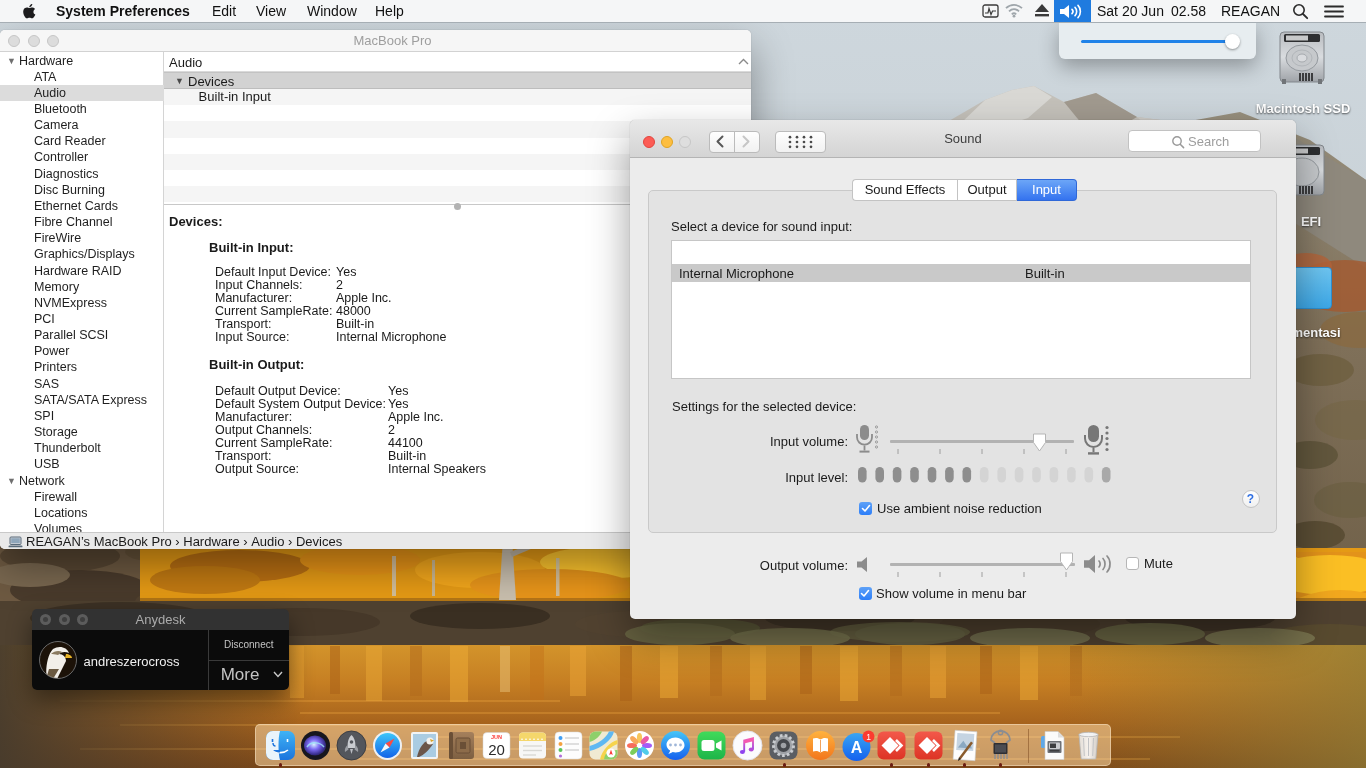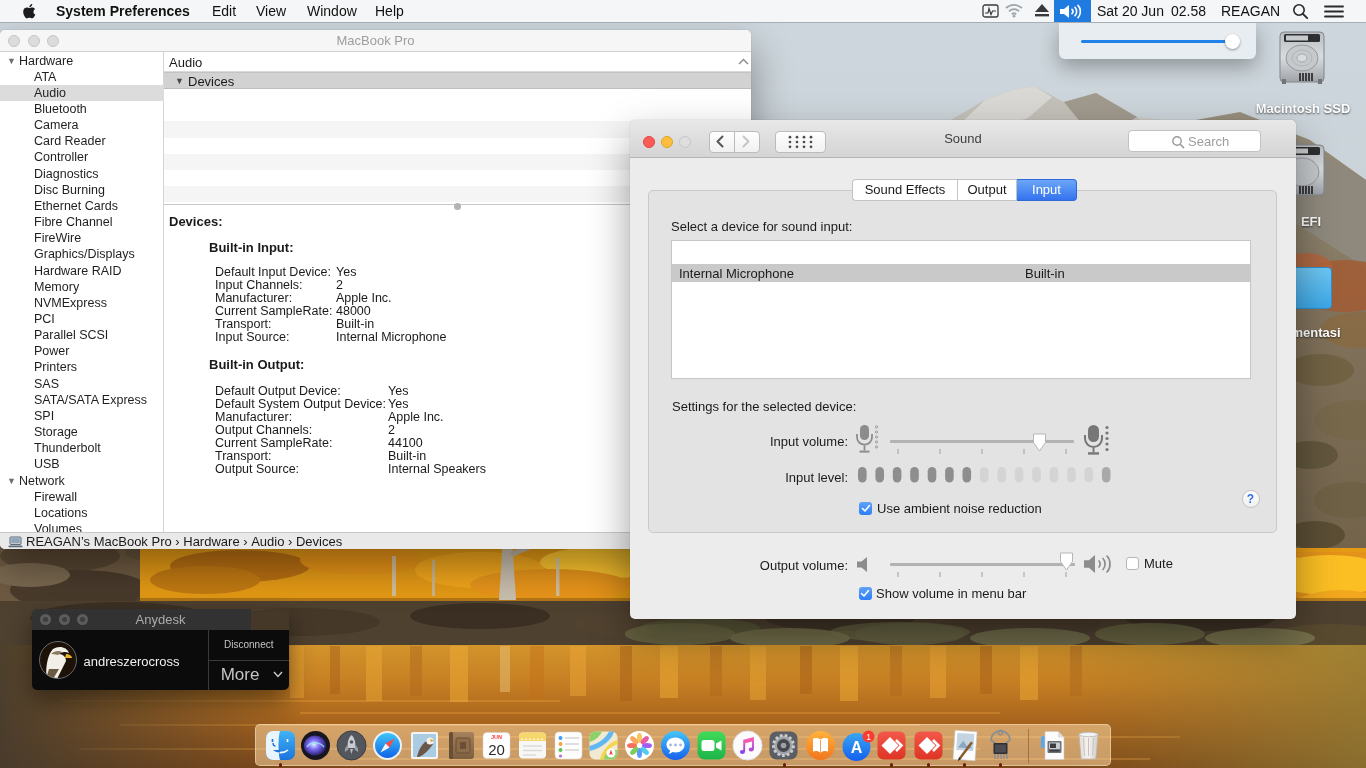--- a/index.html
+++ b/index.html
@@ -196,21 +196,21 @@
   <div class="abs" style="left:48px;top:267px;width:44px;height:42px;border-radius:4px;background:linear-gradient(#6ec6f2,#3da8e8);border:1px solid #2e8fd0;box-sizing:border-box;"></div>
   <div class="abs" style="left:20px;top:325px;width:112px;text-align:center;color:#fff;font-size:13px;font-weight:700;text-shadow:0 1px 2px rgba(0,0,0,.65);">mentasi</div>
 </div>
 
 <div class="win" id="sysinfo" style="left:0px;top:30px;width:751px;height:519px;background:#fff;z-index:2;overflow:hidden;font-size:13px;color:#1a1a1a;">
 
   <div class="abs" style="left:0;top:0;width:751px;height:22px;background:#f6f6f6;border-bottom:1px solid #d2d2d2;box-sizing:border-box;">
     <div class="abs" style="left:8px;top:5px;width:12px;height:12px;border-radius:6px;background:#dcdcdc;border:1px solid #c5c5c5;box-sizing:border-box;"></div>
     <div class="abs" style="left:27.5px;top:5px;width:12px;height:12px;border-radius:6px;background:#dcdcdc;border:1px solid #c5c5c5;box-sizing:border-box;"></div>
     <div class="abs" style="left:47px;top:5px;width:12px;height:12px;border-radius:6px;background:#dcdcdc;border:1px solid #c5c5c5;box-sizing:border-box;"></div>
-    <div class="abs" style="left:0;top:3px;width:751px;text-align:center;color:#9e9e9e;">MacBook Pro</div>
+    <div class="abs" style="left:0;top:3px;width:751px;text-align:center;color:#9e9e9e;padding-left:17px;">MacBook Pro</div>
   </div>
 
   <div class="abs" style="left:0;top:22px;width:164px;height:480px;background:#fff;border-right:1px solid #d4d4d4;box-sizing:border-box;">
     <div class="abs" style="left:0;top:32.5px;width:164px;height:16.2px;background:#dcdcdc;"></div>
     <div class="abs" style="left:0;top:0.5px;width:164px;font-size:12.5px;line-height:16.15px;color:#1f1f1f;">
       <div style="padding-left:19px;"><span style="position:absolute;left:7px;color:#6f6f6f;font-size:9px;">▼</span>Hardware</div>
       <div style="padding-left:34px;">ATA</div>
       <div style="padding-left:34px;">Audio</div>
       <div style="padding-left:34px;">Bluetooth</div>
       <div style="padding-left:34px;">Camera</div>
@@ -246,20 +246,21 @@
     <div class="abs" style="left:0;top:0;width:587px;height:19.5px;border-bottom:1px solid #dadada;box-sizing:border-box;">
       <span class="abs" style="left:5px;top:3px;">Audio</span>
       <svg class="abs" style="left:574px;top:6px" width="11" height="7" viewBox="0 0 11 7">
           <path d="M1 6 L5.5 1.5 L10 6" fill="none" stroke="#8a8a8a" stroke-width="1.4"></path>
         </svg>
     </div>
     <div class="abs" style="left:0;top:19.5px;width:587px;height:17.5px;background:#d2d2d2;border-top:1px solid #c3c3c3;border-bottom:1px solid #bdbdbd;box-sizing:border-box;">
       <span class="abs" style="left:11px;top:3px;color:#4a4a4a;font-size:9px;">▼</span>
       <span class="abs" style="left:24px;top:1px;">Devices</span>
     </div>
+    <div class="abs" style="left:0;top:37px;width:587px;height:16.2px;background:#f5f5f5;line-height:16.2px;"><span style="padding-left:34.6px;">Built-in Input</span></div>
     <div class="abs" style="left:0;top:69.4px;width:587px;height:16.2px;background:#f5f5f5;"></div>
     <div class="abs" style="left:0;top:101.8px;width:587px;height:16.2px;background:#f5f5f5;"></div>
     <div class="abs" style="left:0;top:134.2px;width:587px;height:16.2px;background:#f5f5f5;"></div>
     <div class="abs" style="left:0;top:152px;width:587px;height:1px;background:#c8c8c8;"></div>
     <div class="abs" style="left:290px;top:151px;width:7px;height:7px;border-radius:4px;background:#b3b3b3;z-index:5;"></div>
 
     <div class="abs" style="left:0;top:153px;width:587px;height:327px;background:#fff;">
       <div class="abs" style="left:5px;top:9px;font-weight:700;">Devices:</div>
       <div class="abs" style="left:45px;top:35px;font-weight:700;">Built-in Input:</div>
       <div class="abs" style="left:51px;top:61px;width:420px;line-height:13px;white-space:nowrap;font-size:12.5px;">
@@ -457,21 +458,21 @@
     </svg>
   <div class="abs" style="left:246px;top:466px;">Show volume in menu bar</div>
 </div>
 
 <div class="abs" id="volpop" style="left:1059px;top:22px;width:197px;height:37px;background:#e7edf0;border-radius:0 0 6px 6px;box-shadow:0 8px 20px rgba(0,0,0,.3);z-index:7;">
   <div class="abs" style="left:22px;top:18px;width:152px;height:3px;background:#2082e8;border-radius:1.5px;"></div>
   <div class="abs" style="left:166px;top:11.5px;width:15px;height:15px;border-radius:8px;background:#fff;box-shadow:0 1px 2.5px rgba(0,0,0,.4);"></div>
 </div>
 
 <div class="abs" id="anydesk" style="left:32px;top:609px;width:257px;height:81px;z-index:5;border-radius:5px;box-shadow:0 10px 25px rgba(0,0,0,.45);overflow:hidden;font-size:13px;">
-  <div class="abs" style="left:0;top:0;width:219px;height:21px;background:#323232;">
+  <div class="abs" style="left:0;top:0;width:257px;height:21px;background:#323232;">
     <div class="abs" style="left:8px;top:5px;width:11px;height:11px;border-radius:6px;background:#5c5c5c;"></div>
     <div class="abs" style="left:26.5px;top:5px;width:11px;height:11px;border-radius:6px;background:#5c5c5c;"></div>
     <div class="abs" style="left:45px;top:5px;width:11px;height:11px;border-radius:6px;background:#5c5c5c;"></div>
     <div class="abs" style="left:11px;top:8px;width:5px;height:5px;border-radius:3px;background:#3e3e3e;"></div>
     <div class="abs" style="left:29.5px;top:8px;width:5px;height:5px;border-radius:3px;background:#3e3e3e;"></div>
     <div class="abs" style="left:48px;top:8px;width:5px;height:5px;border-radius:3px;background:#3e3e3e;"></div>
     <div class="abs" style="left:0;top:3px;width:257px;text-align:center;color:#ababab;">Anydesk</div>
   </div>
   <div class="abs" style="left:0;top:21px;width:257px;height:60px;background:#0b0b0b;">
     <div class="abs" style="left:6.5px;top:11px;width:38px;height:38px;border-radius:20px;background:#1c1208;border:1px solid #6a6a6a;box-sizing:border-box;overflow:hidden;">

